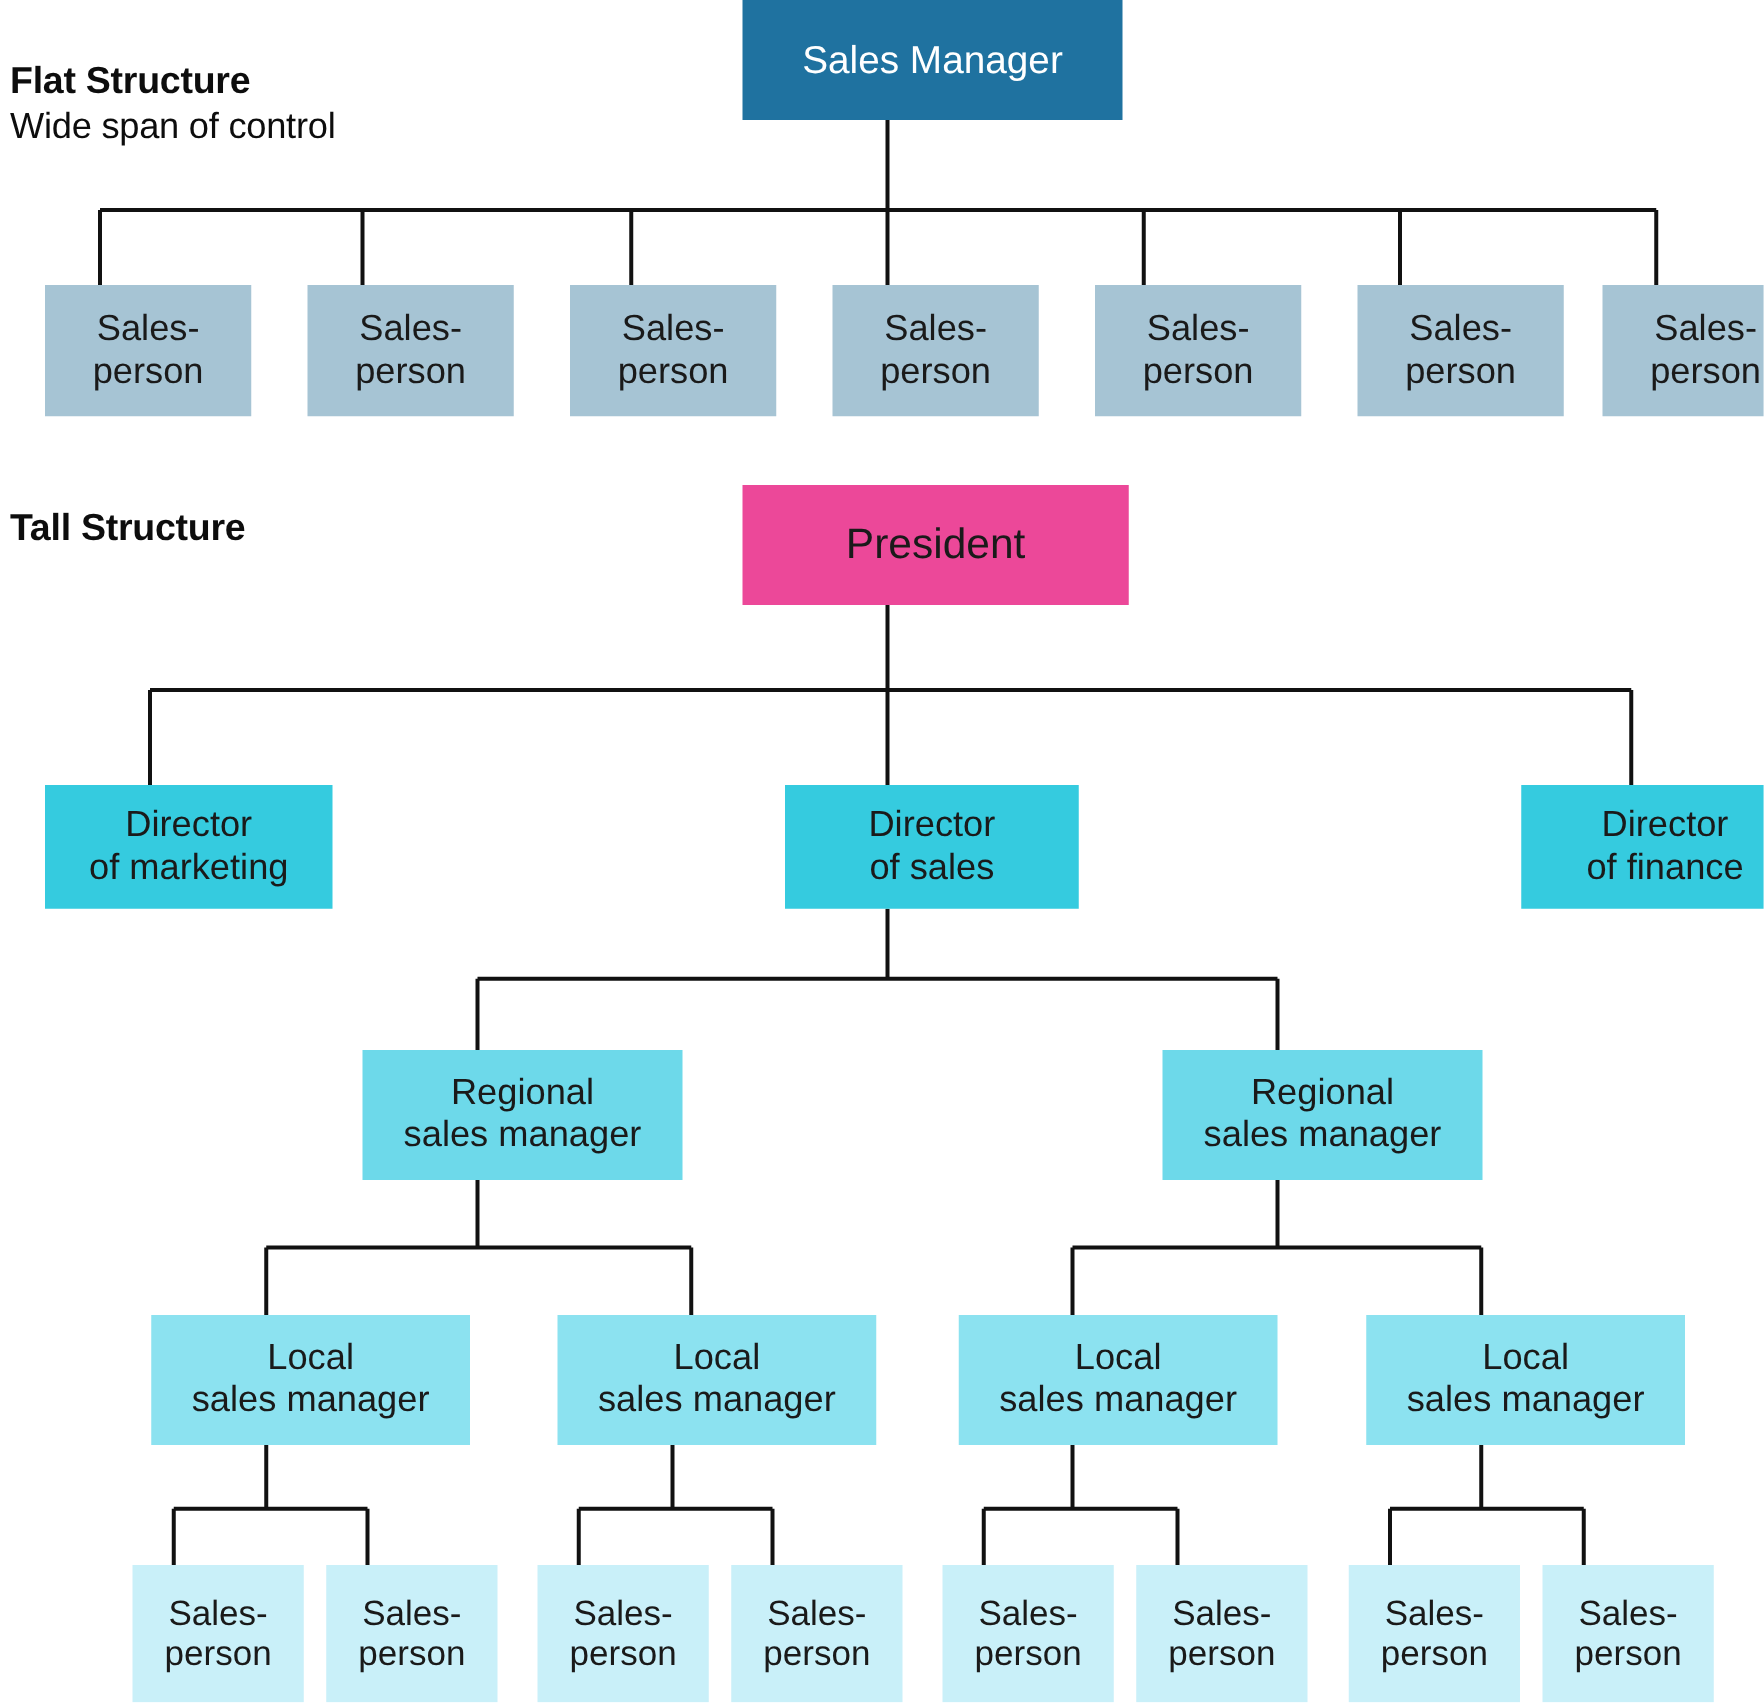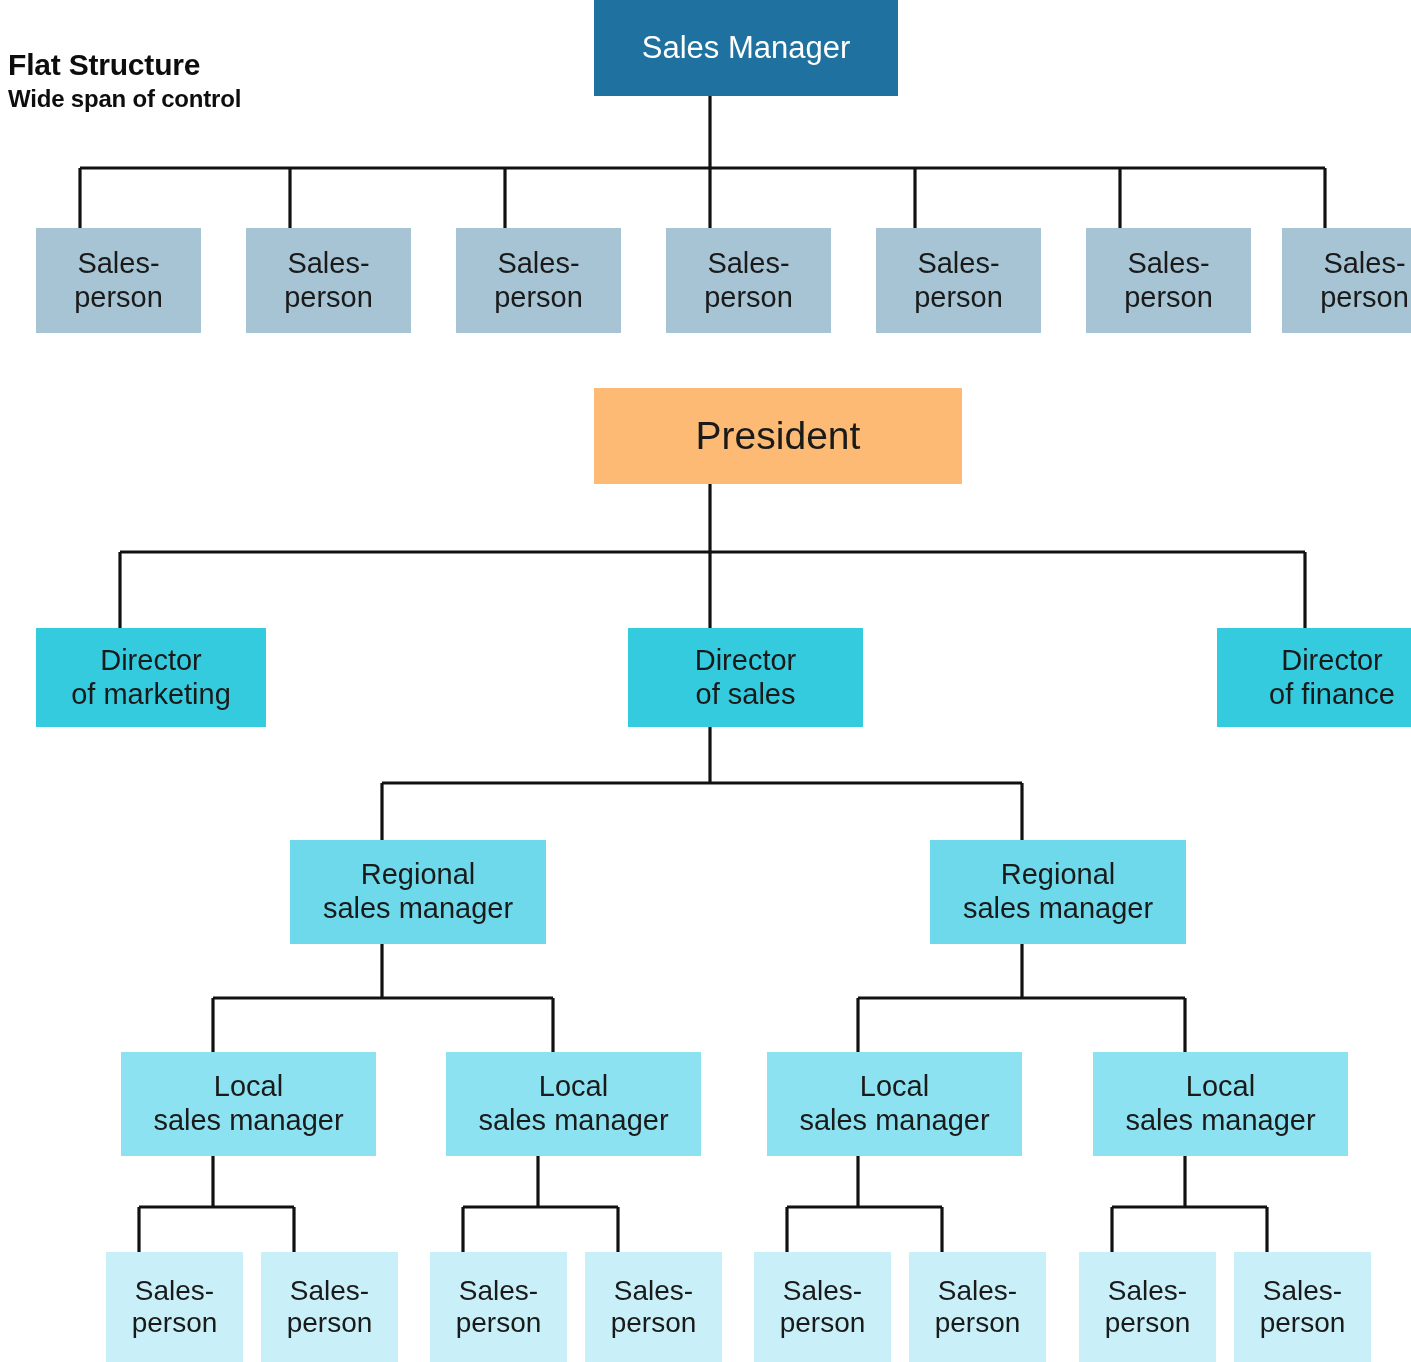--- a/index.html
+++ b/index.html
@@ -46,22 +46,22 @@
     position: absolute;
     color: #0d0d0d;
   }
   .section-title {
     font-weight: bold;
     font-size: 30px;
     letter-spacing: -0.2px;
     white-space: nowrap;
   }
   .section-sub {
-    font-weight: bold;
-    font-size: 24px;
+    font-weight: normal;
+    font-size: 29px;
     letter-spacing: -0.2px;
     white-space: nowrap;
     margin-top: 3px;
   }
 </style>
 </head>
 <body>
 
 <div id="stage">
 
@@ -109,20 +109,21 @@
       <path d="M1112,1207 L1112,1252" stroke="#111111" stroke-width="3.2" fill="none"></path>
       <path d="M1267,1207 L1267,1252" stroke="#111111" stroke-width="3.2" fill="none"></path>
     </svg>
 
   <div class="section-label" style="left:8px; top:20px;margin-top:28px;">
     <div class="section-title">Flat Structure</div>
     <div class="section-sub">Wide span of control</div>
   </div>
 
   <div class="section-label" style="left:8px; top:406px;">
+    <div class="section-title">Tall Structure</div>
   </div>
 
   <div id="nodes-flat-root">
       <div class="node dark" style="left: 558px; top: 0px; width: 304px; height: 96px; background: rgb(31, 114, 160); font-size: 31px;">Sales Manager</div>
     </div>
   <div id="nodes-flat-children">
       <div class="node" style="left: 0px; top: 228px; width: 165px; height: 105px; background: rgb(166, 196, 212); font-size: 29px;">Sales-
 person</div>
       <div class="node" style="left: 210px; top: 228px; width: 165px; height: 105px; background: rgb(166, 196, 212); font-size: 29px;">Sales-
 person</div>
@@ -131,21 +132,21 @@
       <div class="node" style="left: 630px; top: 228px; width: 165px; height: 105px; background: rgb(166, 196, 212); font-size: 29px;">Sales-
 person</div>
       <div class="node" style="left: 840px; top: 228px; width: 165px; height: 105px; background: rgb(166, 196, 212); font-size: 29px;">Sales-
 person</div>
       <div class="node" style="left: 1050px; top: 228px; width: 165px; height: 105px; background: rgb(166, 196, 212); font-size: 29px;">Sales-
 person</div>
       <div class="node" style="left: 1246px; top: 228px; width: 165px; height: 105px; background: rgb(166, 196, 212); font-size: 29px;">Sales-
 person</div>
     </div>
   <div id="nodes-president">
-      <div class="node" style="left: 558px; top: 388px; width: 368px; height: 96px; background: #fdba74; font-size: 39px;">President</div>
+      <div class="node" style="left: 558px; top: 388px; width: 309px; height: 96px; background: #ec4899; font-size: 34px;">President</div>
     </div>
   <div id="nodes-directors">
       <div class="node" style="left: 0px; top: 628px; width: 230px; height: 99px; background: rgb(53, 203, 223); font-size: 29px;">Director
 of marketing</div>
       <div class="node" style="left: 592px; top: 628px; width: 235px; height: 99px; background: rgb(53, 203, 223); font-size: 29px;">Director
 of sales</div>
       <div class="node" style="left: 1181px; top: 628px; width: 230px; height: 99px; background: rgb(53, 203, 223); font-size: 29px;">Director
 of finance</div>
     </div>
   <div id="nodes-regional">

